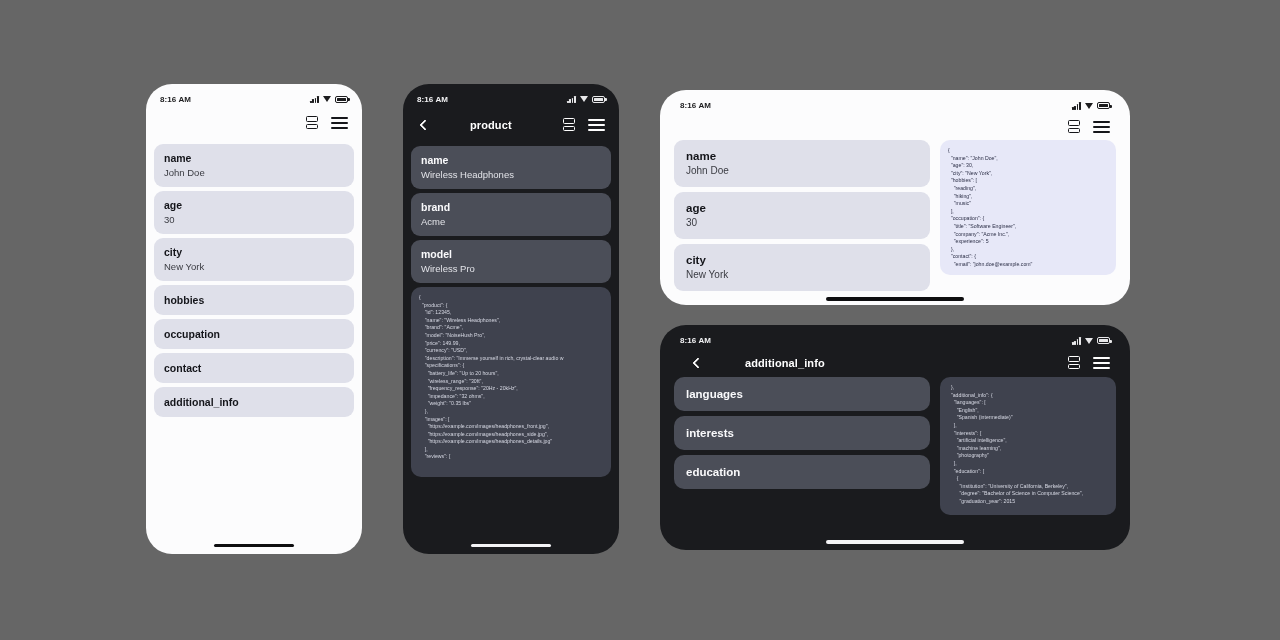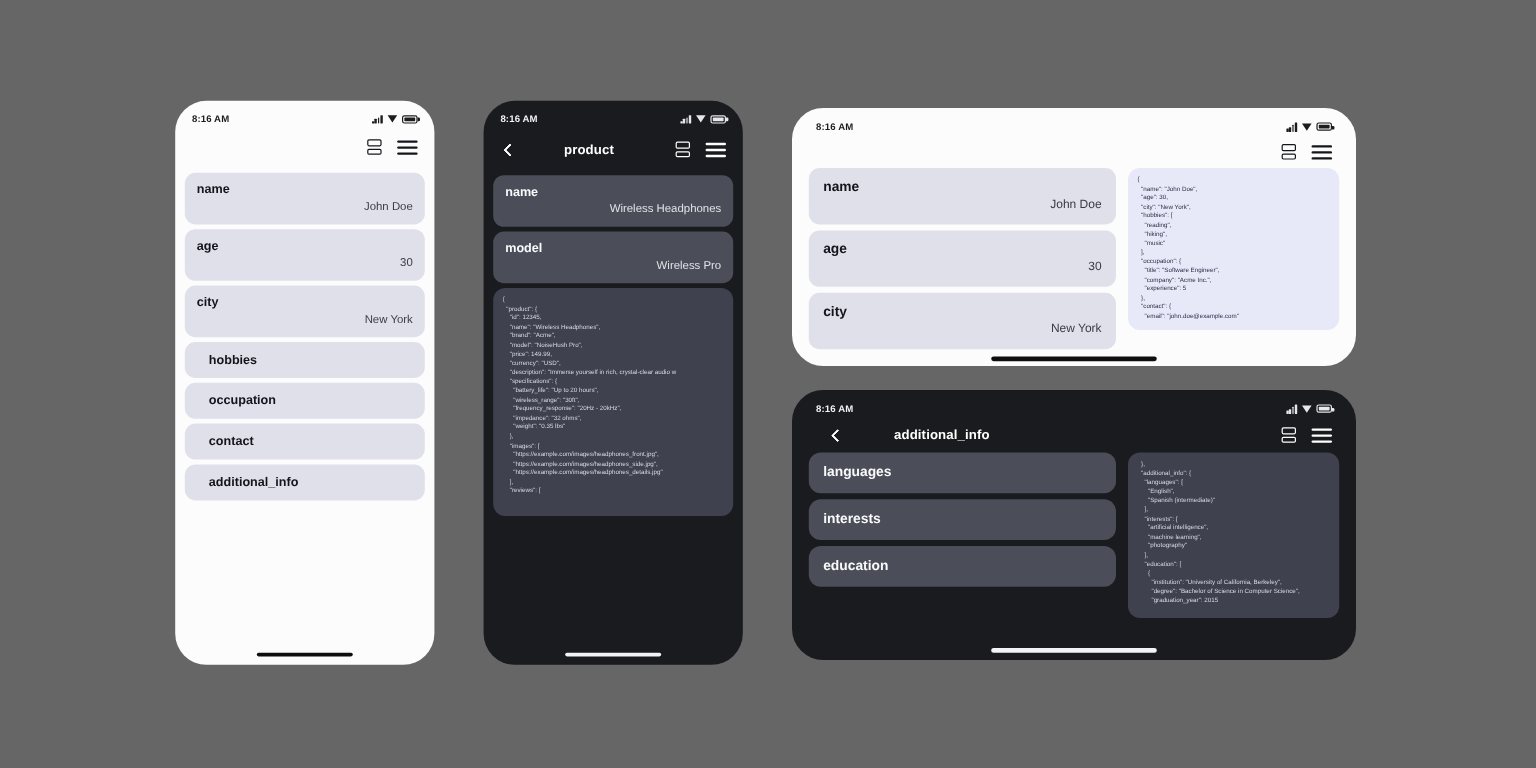--- a/index.html
+++ b/index.html
@@ -81,26 +81,26 @@
   .ico-menu b:nth-child(3){top:10.3px;}
   .light .ico-menu{color:#15161a;}
   .dark .ico-menu{color:#fff;}
 
   
   .cards{padding:0 8px;display:flex;flex-direction:column;gap:4px;}
   .card{border-radius:9px;padding:7px 10px;box-sizing:border-box;}
   .light .card{background:#dfe0ea;}
   .dark .card{background:#4b4e58;}
   .card .k{font-size:10.5px;font-weight:bold;line-height:14px;}
-  .card .v{font-size:9.5px;line-height:14px;margin-top:1px;text-align:right;}
+  .card .v{font-size:9.5px;line-height:14px;margin-top:1px;}
   .light .card .k{color:#14151a;}
   .light .card .v{color:#3a3b42;}
   .dark .card .k{color:#fafafc;}
   .dark .card .v{color:#e2e3e8;}
-  .card.keyonly{padding:8px 20px;}
+  .card.keyonly{padding:8px 10px;}
 
   
   .jsonbox{
     border-radius:10px;overflow:hidden;
     font-family:"Liberation Sans", sans-serif;
     font-size:5.2px;line-height:7.6px;
     white-space:pre;
     padding:7px 8px;box-sizing:border-box;
   }
   .light .jsonbox{background:#e7e8f8;color:#2c2f47;}
@@ -242,20 +242,24 @@
             <b></b>
             <b></b>
             <b></b>
           </span>
       </span>
     </div>
     <div class="cards">
       <div class="card">
         <div class="k">name</div>
         <div class="v">Wireless Headphones</div>
+      </div>
+      <div class="card">
+        <div class="k">brand</div>
+        <div class="v">Acme</div>
       </div>
       <div class="card">
         <div class="k">model</div>
         <div class="v">Wireless Pro</div>
       </div>
     </div>
     <div class="jsonbox">{
   "product": {
     "id": 12345,
     "name": "Wireless Headphones",

